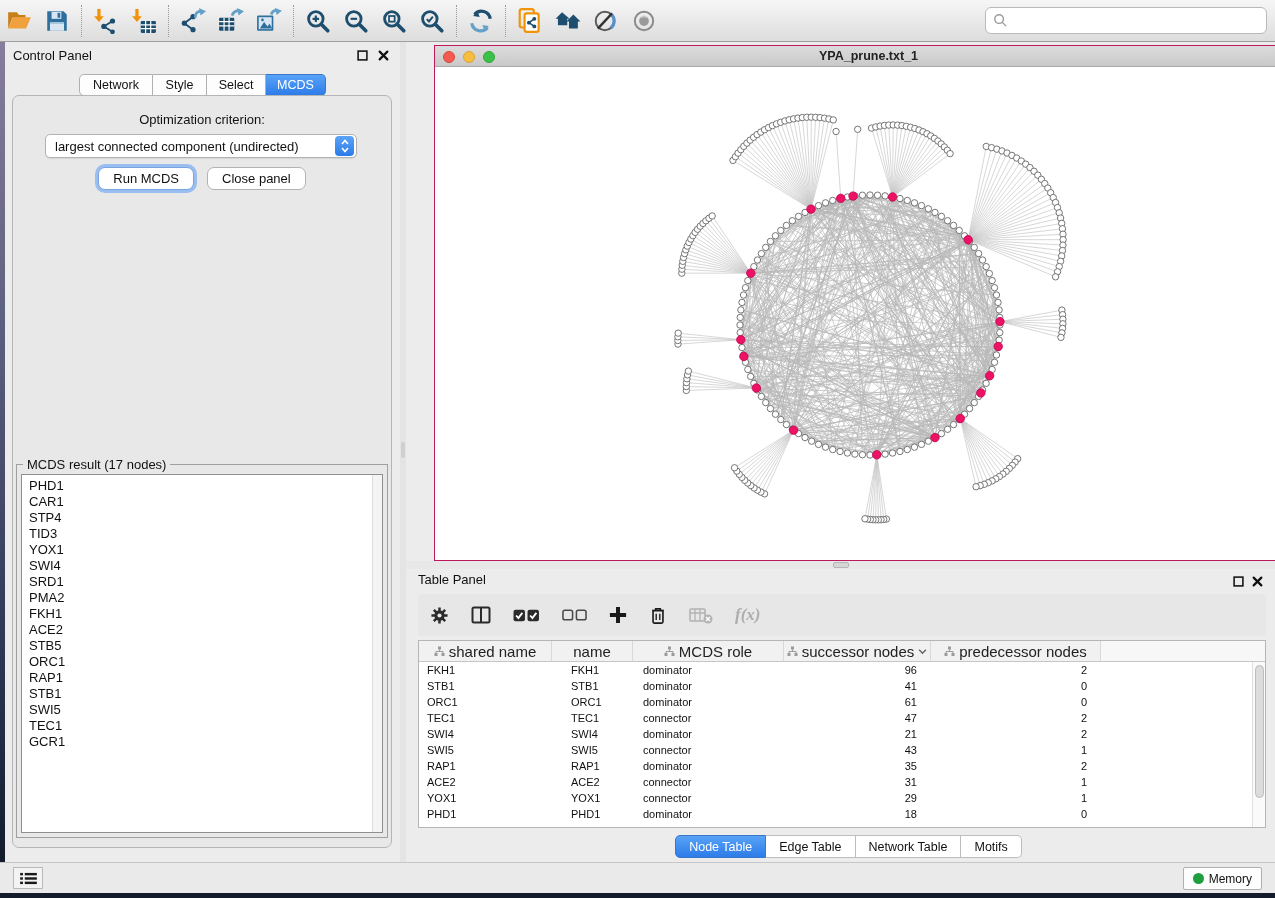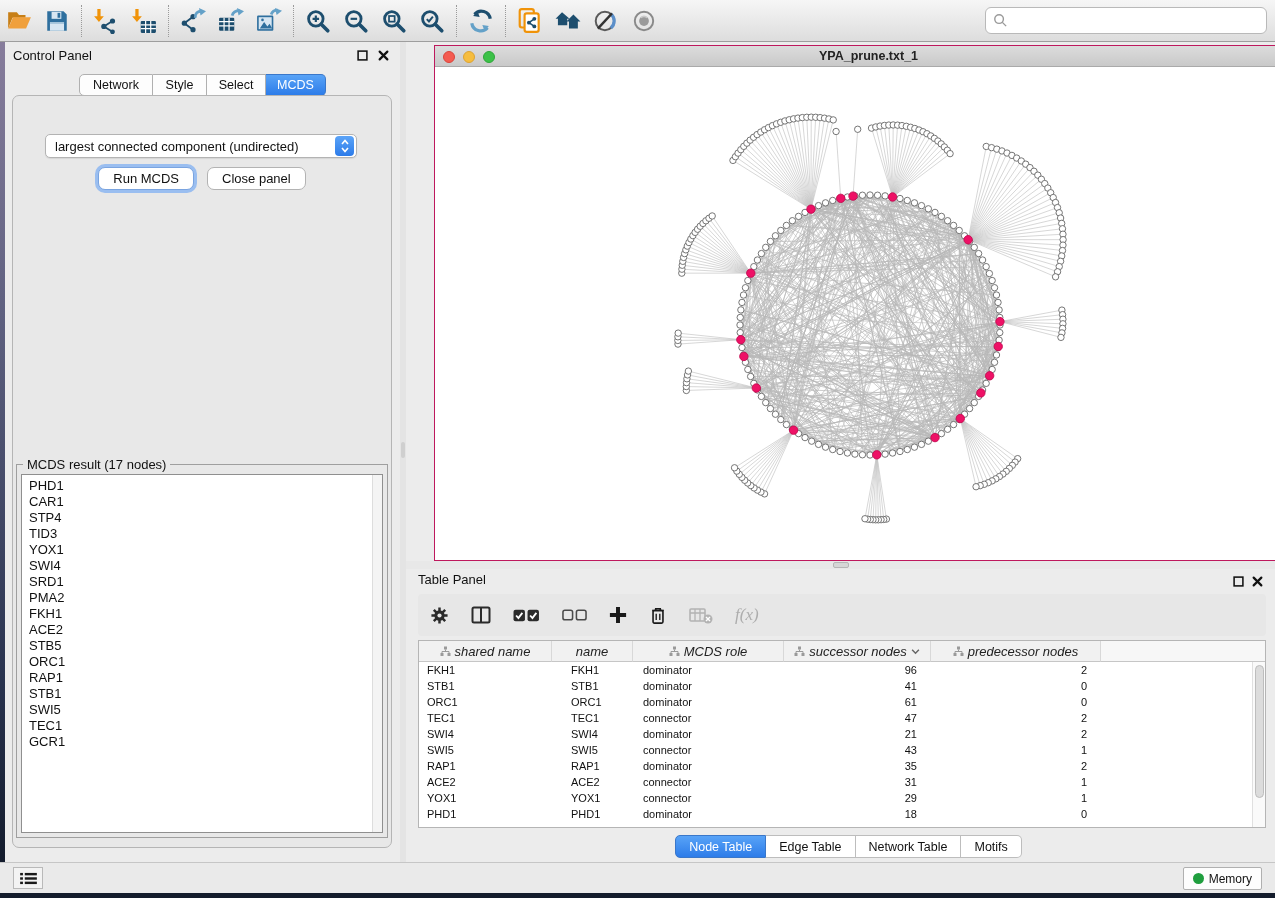--- a/index.html
+++ b/index.html
@@ -70,28 +70,28 @@
 
   .h-split { position:absolute; top:519px; left:0; width:869px; height:8px; background:#e8e8e8; }
   .h-handle { position:absolute; left:427px; top:1px; width:16px; height:6px; background:#d6d6d6; border:1px solid #b5b5b5; border-radius:2px; }
 
   
   .table-panel { position:absolute; top:527px; left:0; width:869px; height:293px; background:#ececec; }
   .tp-title { position:absolute; left:12px; top:3px; font-size:13px; color:#111; }
   .tp-winbtns { position:absolute; right:12px; top:4px; display:flex; gap:8px; }
   .tp-toolbar { position:absolute; top:25px; left:12px; right:9px; height:42px;
     background:#e7e7e7; border-radius:4px; display:flex; align-items:center; padding-left:12px; gap:22px; }
-  .tpi { display:flex; align-items:center; justify-content:center; }
+  .tpi { display:flex; align-items:center; justify-content:center;font-weight:bold; }
   .fx { font-family:"Liberation Serif", serif; font-style:italic; font-size:17px; color:#adadad; }
   .ntable { position:absolute; top:71px; left:12px; right:9px; bottom:34px;
     background:#fff; border:1px solid #b5b5b5; overflow:hidden; }
   .trow { display:grid; grid-template-columns:133px 81px 151px 147px 170px 1fr; }
   .hrow { height:21px; }
   .th { background:#f1f1f1; border-right:1px solid #d8d8d8; border-bottom:1px solid #c6c6c6;
-    font-size:13px; color:#222; display:flex; align-items:center; justify-content:center; gap:4px; height:21px;font-style:italic; }
+    font-size:15px; color:#222; display:flex; align-items:center; justify-content:center; gap:4px; height:21px; }
   .th.blank { background:#f7f7f7; border-right:none; }
   .drow { height:16px; }
   .td { font-size:11px; color:#111; line-height:16px; white-space:nowrap; overflow:hidden; }
   .td.c0 { padding-left:8px; } .td.c1 { padding-left:19px; } .td.c2 { padding-left:10px; }
   .td.c3 { text-align:right; padding-right:14px; } .td.c4 { text-align:right; padding-right:14px; }
   .vscroll { position:absolute; top:21px; right:0; bottom:0; width:13px; background:#fafafa; border-left:1px solid #e0e0e0; }
   .vthumb { position:absolute; top:3px; left:1.5px; width:9px; height:133px; background:#dcdcdc; border:1px solid #bdbdbd; border-radius:5px; }
   .bottom-tabs { position:absolute; bottom:4px; left:8px; width:100%; height:23px; display:flex; justify-content:center; }
   .btab { height:23px; border:1px solid #bdbdbd; border-left:none; background:#fff; font-size:12.5px;
     color:#111; display:flex; align-items:center; padding:0 13px; }
@@ -269,20 +269,21 @@
         </span>
     </span>
   </div>
   <div class="cp-tabs">
     <div class="tab first" style="width:74px">Network</div>
     <div class="tab" style="width:54px">Style</div>
     <div class="tab" style="width:59px">Select</div>
     <div class="tab last sel" style="width:60px">MCDS</div>
   </div>
   <div class="cp-pane">
+    <div class="opt-label">Optimization criterion:</div>
     <div class="dropdown">
       <span class="dval">largest connected component (undirected)</span>
       <span class="stepper">
           <svg viewBox="0 0 10 16" width="10" height="16" fill="none">
             <path d="M2 6l3-3.5L8 6" stroke="#fff" stroke-width="1.6"></path>
             <path d="M2 10l3 3.5L8 10" stroke="#fff" stroke-width="1.6"></path>
           </svg>
         </span>
     </div>
     <div class="btn-row">

